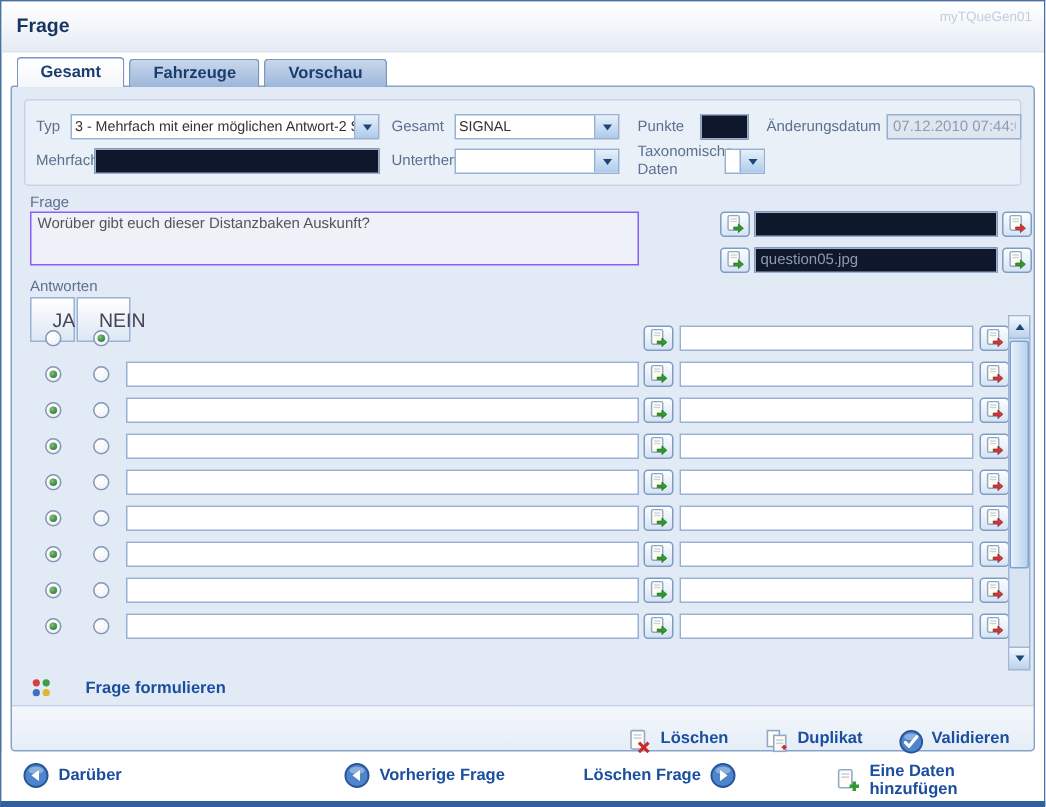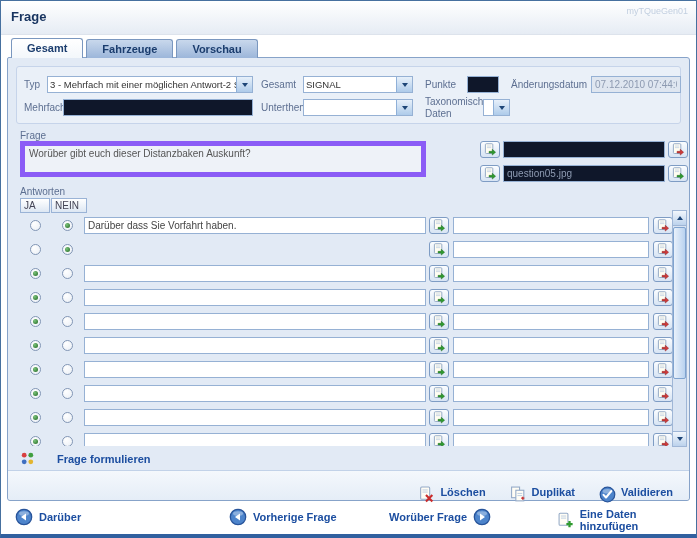--- a/index.html
+++ b/index.html
@@ -28,29 +28,29 @@
   .tinput.disabled{background:#dfe6f0;color:#8d9ab1;}
   .tinput.grayed{color:#8d9ab1;}
   .select{position:absolute;box-sizing:border-box;height:17px;border:1px solid #96b1d4;
     background:#fff;display:flex;align-items:center;cursor:pointer;}
   .select-text{flex:1;font-size:9.5px;color:#333;padding:0 2px;white-space:nowrap;overflow:hidden;}
   .select-btn{width:15px;align-self:stretch;background:linear-gradient(#e7f0fa,#aecbea);
     border-left:1px solid #8fb0d8;display:flex;align-items:center;justify-content:center;}
   .tri{width:0;height:0;border-left:3px solid transparent;border-right:3px solid transparent;border-top:4px solid #1d4577;}
   
   .frage-textarea{position:absolute;left:12px;top:83px;width:406px;height:36px;box-sizing:border-box;
-    border:5px solid #8b5cf6;background:#eef2f8;font-size:10px;color:#555;padding:2px 4px;
+    border:1px solid #8b5cf6;background:#eef2f8;font-size:10px;color:#555;padding:2px 4px;
     resize:none;font-family:inherit;}
   .mini-btn{position:absolute;width:20px;height:17px;box-sizing:border-box;border:1px solid #7e9cc4;
     border-radius:3px;background:linear-gradient(#fbfdff,#d7e4f4);display:flex;align-items:center;
     justify-content:center;cursor:pointer;padding:0;}
   
-  .colhead{position:absolute;box-sizing:border-box;height:15px;border:1px solid #9ab3d6;
-    background:linear-gradient(#ffffff,#dde7f3);font-size:10px;color:#445;display:flex;
-    align-items:center;padding-left:3px;}
+  .colhead{position:absolute;box-sizing:border-box;height:30px;border:1px solid #9ab3d6;
+    background:linear-gradient(#ffffff,#dde7f3);font-size:13px;color:#445;display:flex;
+    align-items:center;padding-left:14px;}
   .answers-list{position:absolute;left:12px;top:156px;width:652px;height:232px;overflow:hidden;}
   .ans-row{position:relative;height:24px;}
   .radio{position:absolute;width:11px;height:11px;box-sizing:border-box;border:1px solid #8296b5;
     border-radius:50%;background:radial-gradient(circle at 35% 30%,#ffffff,#e9eef5);top:6px;cursor:pointer;}
   .radio.on::after{content:"";position:absolute;left:2px;top:2px;right:2px;bottom:2px;border-radius:50%;
     background:radial-gradient(circle at 35% 35%,#7cc47c,#1e651e);}
   .r-ja{left:10px;} .r-nein{left:42px;}
   .ans-input{position:absolute;left:64px;top:3px;width:342px;}
   .ans-btn1{left:409px;top:3px;} .ans-input2{position:absolute;left:433px;top:3px;width:196px;}
   .ans-btn2{left:633px;top:3px;}
@@ -173,42 +173,20 @@
     </button>
 
     <span class="flabel" style="left:12px;top:128px">Antworten</span>
     <div class="colhead" style="left:12px;top:140px;width:30px">JA</div>
     <div class="colhead" style="left:43px;top:140px;width:36px">NEIN</div>
 
     <div class="answers-list">
         <div class="ans-row">
     <span class="radio r-ja"></span>
     <span class="radio r-nein on"></span>
-    <input class="ai ans-input" value="Darüber dass Sie Vorfahrt haben." style="">
-    <button class="mini-btn ans-btn1">
-      <svg width="13" height="13" viewBox="0 0 14 14">
-        <rect x="1.5" y="0.8" width="8" height="10.5" rx="1" fill="#fffdf2" stroke="#90a6c4"></rect>
-        <rect x="3.2" y="2.8" width="4.6" height="0.9" fill="#c3d2e4"></rect>
-        <rect x="3.2" y="4.6" width="4.6" height="0.9" fill="#c3d2e4"></rect>
-        <path d="M5.5 9 h3.4 v-2.2 l3.6 3.1 -3.6 3.1 v-2.2 H5.5 z" fill="#2f9a2f" stroke="#1d6e1d" stroke-width="0.5"></path>
-      </svg>
-    </button>
-    <input class="ai ans-input2" style="">
-    <button class="mini-btn ans-btn2">
-      <svg width="13" height="13" viewBox="0 0 14 14">
-        <rect x="1.5" y="0.8" width="8" height="10.5" rx="1" fill="#fffdf2" stroke="#90a6c4"></rect>
-        <rect x="3.2" y="2.8" width="4.6" height="0.9" fill="#c3d2e4"></rect>
-        <rect x="3.2" y="4.6" width="4.6" height="0.9" fill="#c3d2e4"></rect>
-        <path d="M5.5 9 h3.4 v-2.2 l3.6 3.1 -3.6 3.1 v-2.2 H5.5 z" fill="#cf3a3a" stroke="#8f1f1f" stroke-width="0.5"></path>
-      </svg>
-    </button>
-  </div>
-        <div class="ans-row">
-    <span class="radio r-ja"></span>
-    <span class="radio r-nein on"></span>
     <button class="mini-btn ans-btn1">
       <svg width="13" height="13" viewBox="0 0 14 14">
         <rect x="1.5" y="0.8" width="8" height="10.5" rx="1" fill="#fffdf2" stroke="#90a6c4"></rect>
         <rect x="3.2" y="2.8" width="4.6" height="0.9" fill="#c3d2e4"></rect>
         <rect x="3.2" y="4.6" width="4.6" height="0.9" fill="#c3d2e4"></rect>
         <path d="M5.5 9 h3.4 v-2.2 l3.6 3.1 -3.6 3.1 v-2.2 H5.5 z" fill="#2f9a2f" stroke="#1d6e1d" stroke-width="0.5"></path>
       </svg>
     </button>
     <input class="ai ans-input2" style="">
     <button class="mini-btn ans-btn2">
@@ -460,21 +438,21 @@
     </div>
     <div class="f-item" style="left:228px">
       <svg width="18" height="18" viewBox="0 0 18 18">
         <circle cx="9" cy="9" r="7.7" fill="#4d84cb" stroke="#28549a" stroke-width="1.3"></circle>
         <ellipse cx="9" cy="5.6" rx="5" ry="2.4" fill="#ffffff" opacity="0.35"></ellipse>
         <path d="M11 5.4 L6 9 L11 12.6 Z" fill="#fff"></path>
       </svg>
       <span class="blue-link">Vorherige Frage</span>
     </div>
     <div class="f-item" style="left:388px">
-      <span class="blue-link">Worüber Frage</span>
+      <span class="blue-link">Löschen Frage</span>
       <svg width="18" height="18" viewBox="0 0 18 18">
         <circle cx="9" cy="9" r="7.7" fill="#4d84cb" stroke="#28549a" stroke-width="1.3"></circle>
         <ellipse cx="9" cy="5.6" rx="5" ry="2.4" fill="#ffffff" opacity="0.35"></ellipse>
         <path d="M7 5.4 L12 9 L7 12.6 Z" fill="#fff"></path>
       </svg>
     </div>
     <div class="f-item" style="left:556px">
       <svg width="17" height="17" viewBox="0 0 16 16">
         <rect x="2" y="1" width="8.5" height="11.5" rx="1" fill="#fffdf5" stroke="#93a9c7"></rect>
         <rect x="3.8" y="3.2" width="5" height="1" fill="#c3d2e4"></rect>

